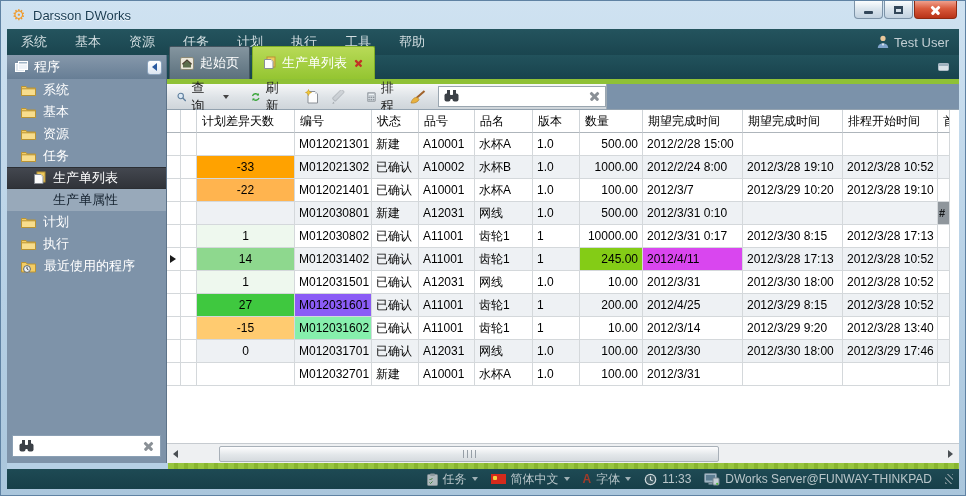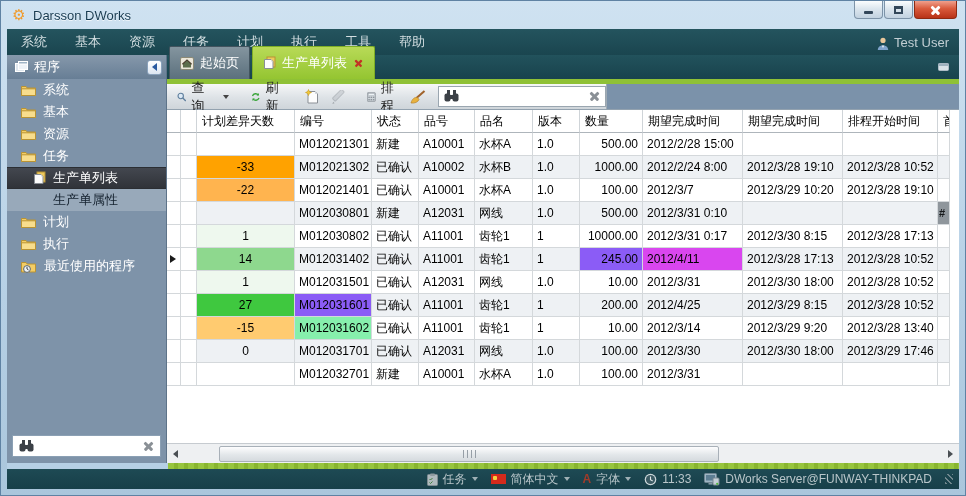--- a/index.html
+++ b/index.html
@@ -22,21 +22,21 @@
   .wbtn.close{width:43px;background:linear-gradient(#f0a08c,#d95a3c 45%,#b83318);border-color:#8e2a12;}
   .glyph-min{width:9px;height:3px;background:#33475a;border-radius:1px;margin-top:6px;}
   .glyph-max{width:9px;height:8px;border:2px solid #33475a;border-top-width:3px;}
   .glyph-x{position:relative;width:11px;height:11px;}
   .glyph-x::before,.glyph-x::after{content:"";position:absolute;left:0;top:4.5px;width:11px;height:2.5px;background:#fff;border-radius:1px;}
   .glyph-x::before{transform:rotate(45deg);}  .glyph-x::after{transform:rotate(-45deg);}
   
   .menubar{height:26px;background:linear-gradient(#24545e,#1a454f);flex:none;display:flex;align-items:center;color:#d3dee1;font-size:13px;}
   .menu-item{padding:0 14px;line-height:26px;cursor:default;}
   .menu-spacer{flex:1;}
-  .user-box{display:flex;align-items:flex-end;gap:5px;margin-right:10px;color:#c2ced3;font-size:13px;}
+  .user-box{display:flex;align-items:flex-start;gap:5px;margin-right:10px;color:#c2ced3;font-size:13px;}
   
   .body{flex:1;display:flex;min-height:0;}
   
   .sidebar{width:160px;flex:none;background:#7e93a9;display:flex;flex-direction:column;border-right:1px solid #5d7389;}
   .side-header{height:24px;background:linear-gradient(#8698ab,#677e95);display:flex;align-items:center;color:#fff;font-size:13px;padding:0 4px 0 8px;flex:none;}
   .side-header .lbl{flex:1;margin-left:6px;}
   .collapse-btn{width:15px;height:15px;background:linear-gradient(#ffffff,#dce6f2);border:1px solid #8aa2bc;border-radius:3px;display:flex;align-items:center;justify-content:center;}
   .tri-left{width:0;height:0;border-top:4px solid transparent;border-bottom:4px solid transparent;border-right:5px solid #2a5aa0;}
   .side-items{flex:1;overflow:hidden;}
   .side-item{height:22px;display:flex;align-items:center;color:#ffffff;font-size:13px;padding-left:14px;gap:7px;}
@@ -411,21 +411,21 @@
             <div class="cell gutter" style="background: rgb(238, 241, 244);">
               <span class="row-arrow"></span>
             </div>
             <div class="cell blankcol" style="background: rgb(238, 241, 244);"></div>
             <div class="cell center" style="background: rgb(142, 216, 142);">14</div>
             <div class="cell " style="background: rgb(238, 241, 244);">M012031402</div>
             <div class="cell " style="background: rgb(238, 241, 244);">已确认</div>
             <div class="cell " style="background: rgb(238, 241, 244);">A11001</div>
             <div class="cell " style="background: rgb(238, 241, 244);">齿轮1</div>
             <div class="cell " style="background: rgb(238, 241, 244);">1</div>
-            <div class="cell right" style="background: #8b5cf6;">245.00</div>
+            <div class="cell right" style="background: #84cc16;">245.00</div>
             <div class="cell " style="background: #d946ef;">2012/4/11</div>
             <div class="cell " style="background: rgb(238, 241, 244);">2012/3/28 17:13</div>
             <div class="cell " style="background: rgb(238, 241, 244);">2012/3/28 10:52</div>
             <div class="cell flagcell" style="background: rgb(238, 241, 244);"></div>
             <div class="cell gutter" style="background: rgb(255, 255, 255);"></div>
             <div class="cell blankcol" style="background: rgb(255, 255, 255);"></div>
             <div class="cell center" style="background: rgb(238, 248, 238);">1</div>
             <div class="cell " style="background: rgb(255, 255, 255);">M012031501</div>
             <div class="cell " style="background: rgb(255, 255, 255);">已确认</div>
             <div class="cell " style="background: rgb(255, 255, 255);">A12031</div>

